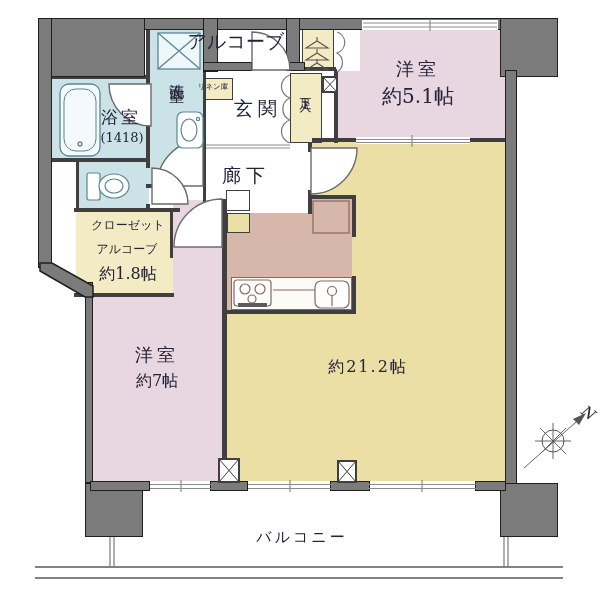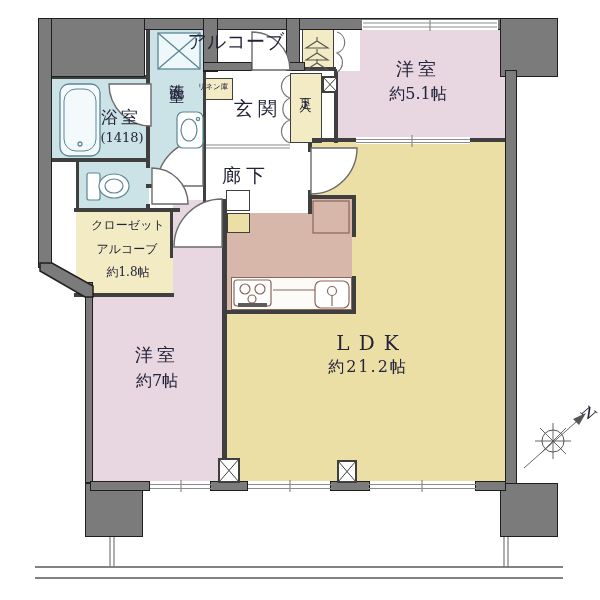--- a/index.html
+++ b/index.html
@@ -182,23 +182,23 @@
 
   <div class="lbl z50" style="left:121px;top:109px;font-size:17px;letter-spacing:3px">浴室</div>
   <div class="lbl z50" style="left:122px;top:131px;font-size:13px">(1418)</div>
   <div class="lbl vtext z50" style="left:168px;top:72px;font-size:15px;letter-spacing:2px">洗面室</div>
   <div class="lbl z50" style="left:213px;top:83px;font-size:7.5px">リネン庫</div>
   <div class="lbl z50" style="left:236px;top:32px;font-size:19px">アルコーブ</div>
   <div class="lbl z50" style="left:258px;top:99px;font-size:19px;letter-spacing:5px">玄関</div>
   <div class="lbl vtext z50" style="left:299px;top:88px;font-size:12px;letter-spacing:1px">下足入</div>
   <div class="lbl z50" style="left:246px;top:166px;font-size:19px;letter-spacing:5px">廊下</div>
   <div class="lbl z50" style="left:418px;top:60px;font-size:18px;letter-spacing:4px">洋室</div>
-  <div class="lbl z50" style="left:418px;top:86px;font-size:16px">約5.1帖</div>
+  <div class="lbl z50" style="left:418px;top:86px;font-size:20px">約5.1帖</div>
   <div class="lbl z50" style="left:128px;top:219px;font-size:12px">クローゼット</div>
   <div class="lbl z50" style="left:127px;top:243px;font-size:12px">アルコーブ</div>
-  <div class="lbl z50" style="left:128px;top:266px;font-size:12px">約1.8帖</div>
+  <div class="lbl z50" style="left:128px;top:266px;font-size:16px">約1.8帖</div>
   <div class="lbl z50" style="left:157px;top:346px;font-size:18px;letter-spacing:4px">洋室</div>
   <div class="lbl z50" style="left:157px;top:373px;font-size:16px">約7帖</div>
-  <div class="lbl z50" style="left:372px;top:333px;font-size:20px;letter-spacing:9px">LDK</div>
   <div class="lbl z50" style="left:368px;top:359px;font-size:16px;letter-spacing:2px">約21.2帖</div>
+  <div class="lbl z50" style="left:302px;top:530px;font-size:15px;letter-spacing:3px">バルコニー</div>
   <div class="lbl z50" style="left:588px;top:406px;font-size:15px;font-style:italic;transform:translateX(-50%) rotate(38deg)">N</div>
 
 </div>
 
 </body></html>

